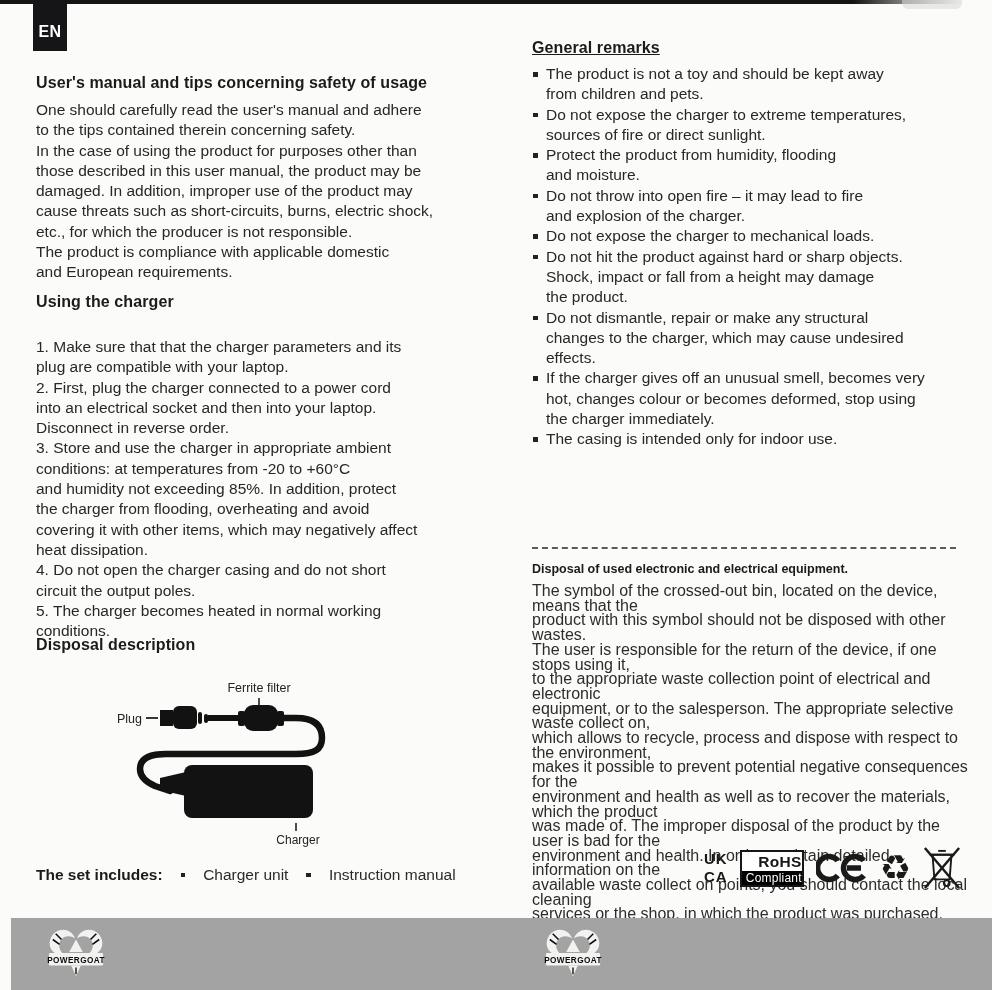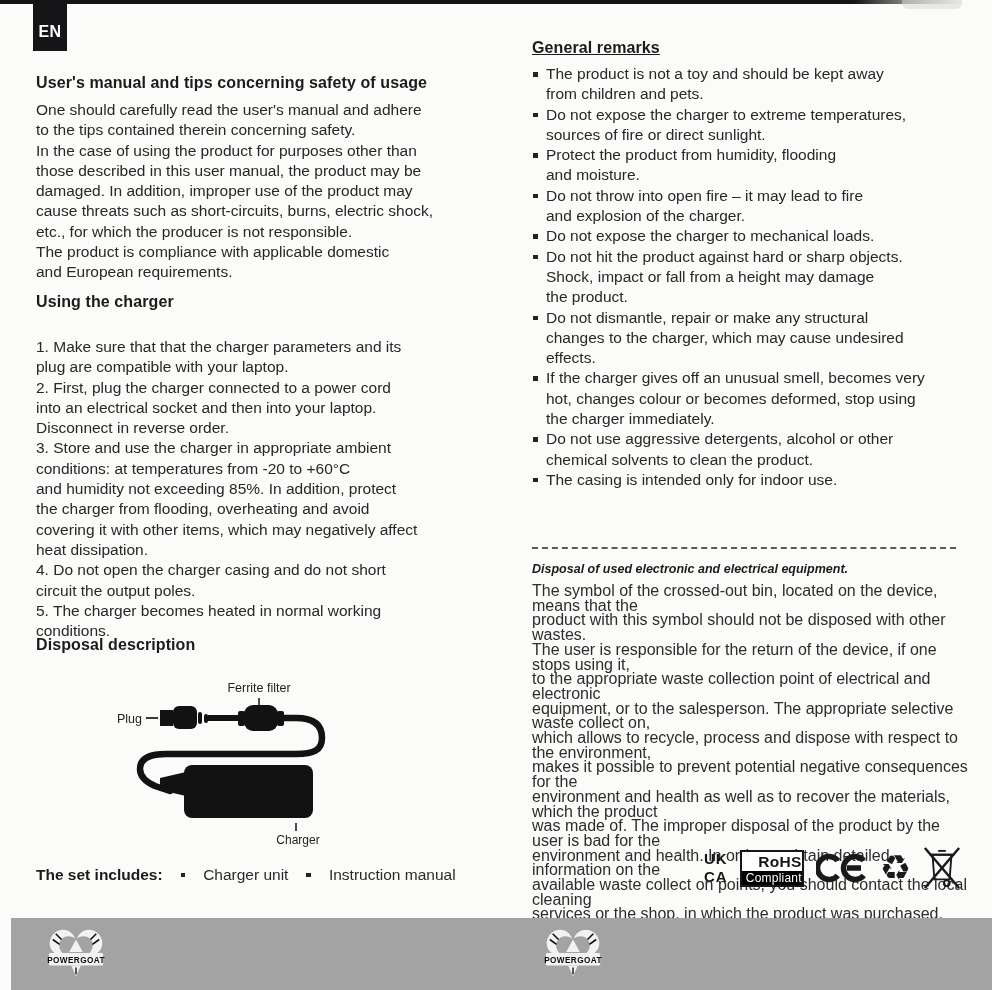--- a/index.html
+++ b/index.html
@@ -12,21 +12,21 @@
   .top-strip{left:0;top:0;width:100%;height:4px;
     background:linear-gradient(to right,#141414 0%,#141414 86%,rgba(20,20,20,0) 97%);}
   .corner-smudge{right:30px;top:0;width:60px;height:9px;background:#d9d9d6;opacity:.55;border-radius:0 0 6px 6px;}
   .en-badge{left:33px;top:2px;width:34px;height:49px;background:#151518;
     display:flex;align-items:center;justify-content:center;}
   .en-badge span{color:#fff;font-weight:700;font-size:16px;letter-spacing:.5px;margin-top:10px;}
   .col-left{left:36px;top:8px;width:442px;height:918px;}
   .col-right{left:532px;top:0;width:440px;height:918px;}
   h2.sec{margin:0;font-size:16px;font-weight:700;color:#1b1b1b;letter-spacing:.1px;}
   .bodytext{font-size:15.5px;line-height:20.3px;white-space:pre-line;color:#272727;}
-  .smallhead{margin:0;font-size:12.5px;font-weight:700;color:#1b1b1b;font-style:italic;}
+  .smallhead{margin:0;font-size:12.5px;font-weight:700;color:#1b1b1b;}
   .smalltext{font-size:16px;line-height:14.7px;white-space:pre-line;color:#2c2c2c;}
   .bullet-item{position:relative;padding-left:14px;}
   .bullet-item .sq{position:absolute;left:1px;top:8px;width:4.5px;height:4.5px;background:#222;}
   .divider{border-top:2px dashed #5a5a5a;width:424px;height:0;}
   .set-line{font-size:15.5px;display:flex;align-items:center;gap:18px;white-space:nowrap;}
   .set-line .lbl{font-weight:700;color:#1b1b1b;}
   .set-line .sq{width:4.5px;height:4.5px;background:#222;display:inline-block;flex:0 0 auto;}
   .logos-row{left:704px;top:845px;display:flex;align-items:center;gap:12px;}
   .ukca{font-weight:700;font-size:15px;line-height:18.5px;color:#161616;letter-spacing:1px;}
   .rohs{width:60px;border:2.5px solid #161616;border-radius:0;background:#fff;text-align:right;}
@@ -135,22 +135,20 @@
     <div class="bullet-item bodytext"><span class="sq"></span><span>Do not expose the charger to mechanical loads.</span></div>
     <div class="bullet-item bodytext"><span class="sq"></span><span>Do not hit the product against hard or sharp objects.
 Shock, impact or fall from a height may damage
 the product.</span></div>
     <div class="bullet-item bodytext"><span class="sq"></span><span>Do not dismantle, repair or make any structural
 changes to the charger, which may cause undesired
 effects.</span></div>
     <div class="bullet-item bodytext"><span class="sq"></span><span>If the charger gives off an unusual smell, becomes very
 hot, changes colour or becomes deformed, stop using
 the charger immediately.</span></div>
-    <div class="bullet-item bodytext"><span class="sq"></span><span>Do not use aggressive detergents, alcohol or other
-chemical solvents to clean the product.</span></div>
     <div class="bullet-item bodytext"><span class="sq"></span><span>The casing is intended only for indoor use.</span></div>
   </div>
 
   <div class="divider abs" style="left:0;top:547px;"></div>
 
   <h3 class="smallhead abs" style="left:0;top:562px;">Disposal of used electronic and electrical equipment.</h3>
   <div class="smalltext abs" style="left:0;top:584px;width:440px;">The symbol of the crossed-out bin, located on the device, means that the
 product with this symbol should not be disposed with other wastes.
 The user is responsible for the return of the device, if one stops using it,
 to the appropriate waste collection point of electrical and electronic

